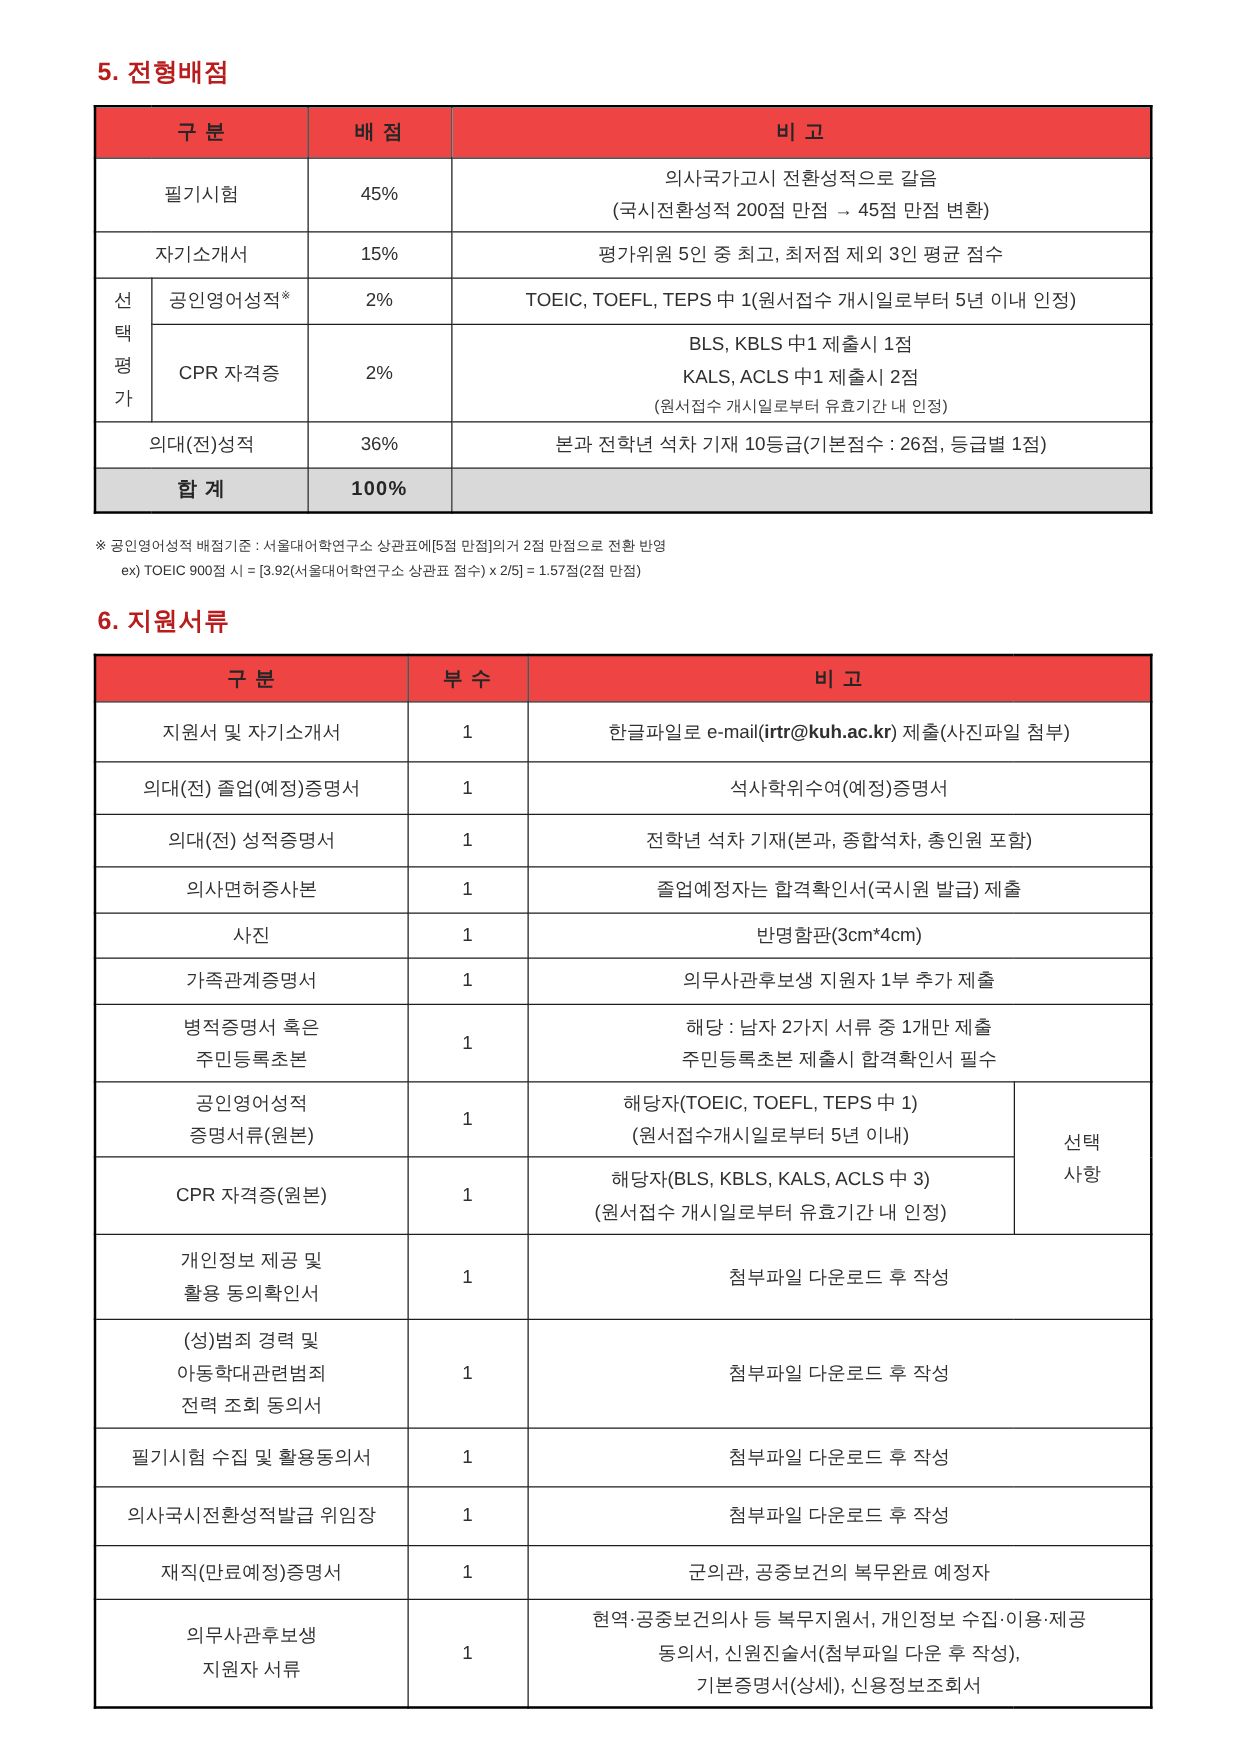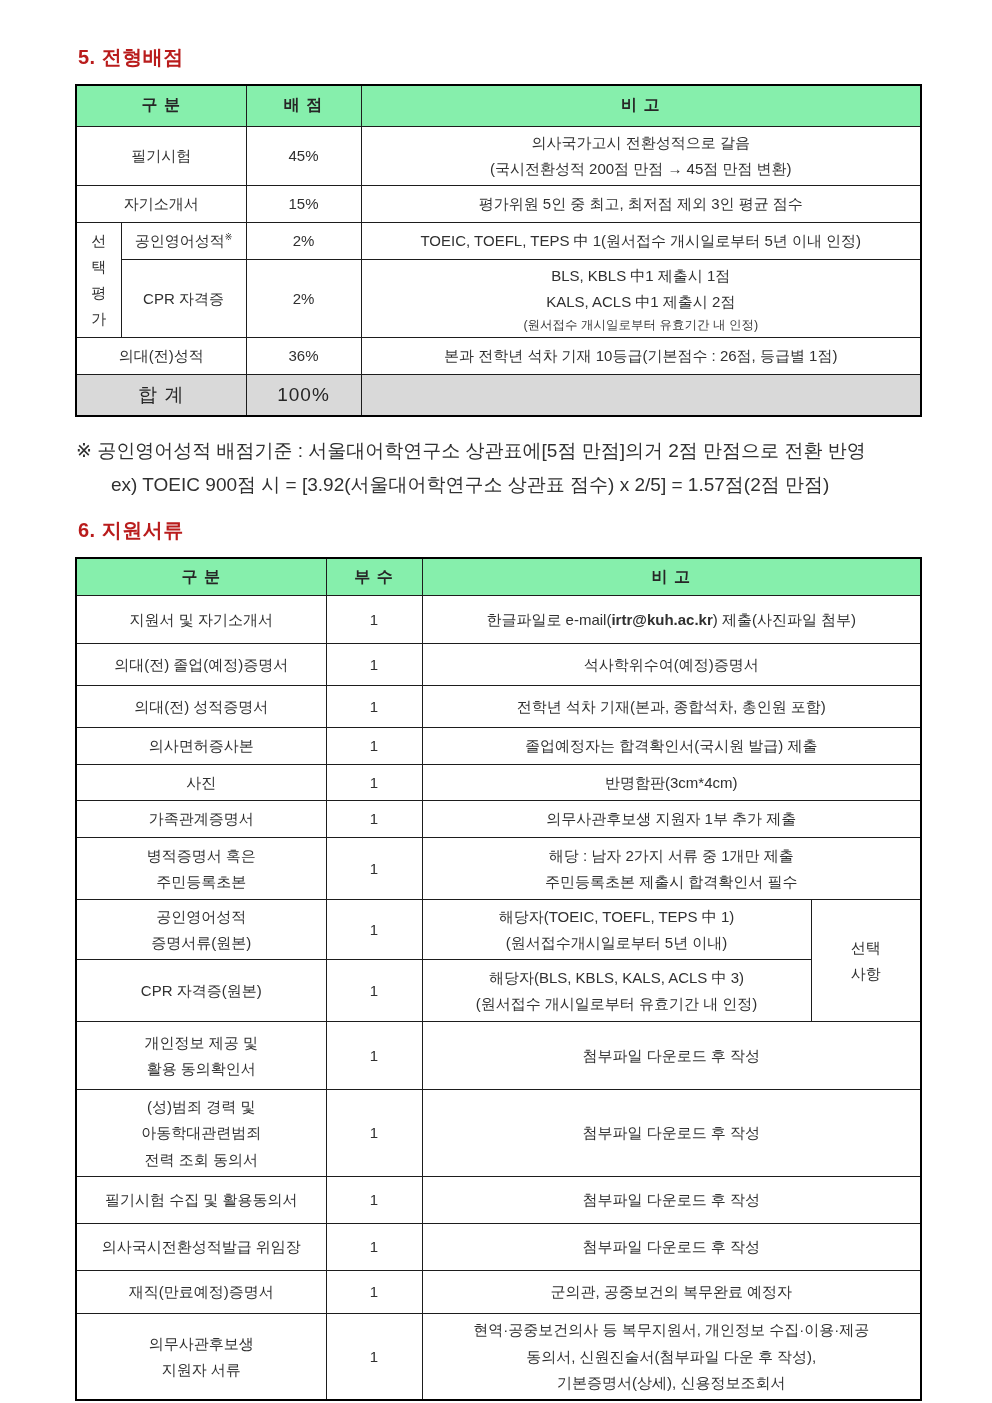--- a/index.html
+++ b/index.html
@@ -28,56 +28,56 @@
     width: 845px;
     border: 2px solid #000000;
   }
   .tbl th, .tbl td {
     border: 1px solid #1d1d1d;
     vertical-align: middle;
     text-align: center;
     overflow: hidden;
   }
   .tbl th {
-    background: #86efac;
+    background: #ef4444;
     font-size: 16px;
     font-weight: 700;
     color: #262626;
     padding: 7px 4px;
     letter-spacing: 1px;
   }
   .tbl td {
     font-size: 15px;
     color: #303030;
     line-height: 1.75;
     padding: 3px 6px;
   }
   .pre { white-space: pre-line; }
   .small-note { font-size: 12.5px; line-height: 1.5; color: #3a3a3a; }
   .vgroup { line-height: 2.12; padding: 2px 0; }
   .fn-sup { font-size: 9px; vertical-align: super; line-height: 1; }
   .total-row td {
     background: #d9d9d9;
-    font-weight: 400;
-    font-size: 19px;
+    font-weight: 700;
+    font-size: 16px;
     color: #262626;
     letter-spacing: 1px;
   }
   .email-link {
     color: inherit;
     font-weight: 600;
     text-underline-offset: 2px;
   }
   .footnote {
     margin: 17px 0 0 1px;
-    font-size: 19px;
+    font-size: 11px;
     line-height: 1.8;
     color: #303030;
   }
-  .footnote .fn-line2 { margin-left: 35px; }
+  .footnote .fn-line2 { margin-left: 21px; }
 </style>
 </head>
 <body>
 
 <div class="page">
 
   <h2 class="section-title">5. 전형배점</h2>
 
   <table class="tbl">
     <colgroup>

